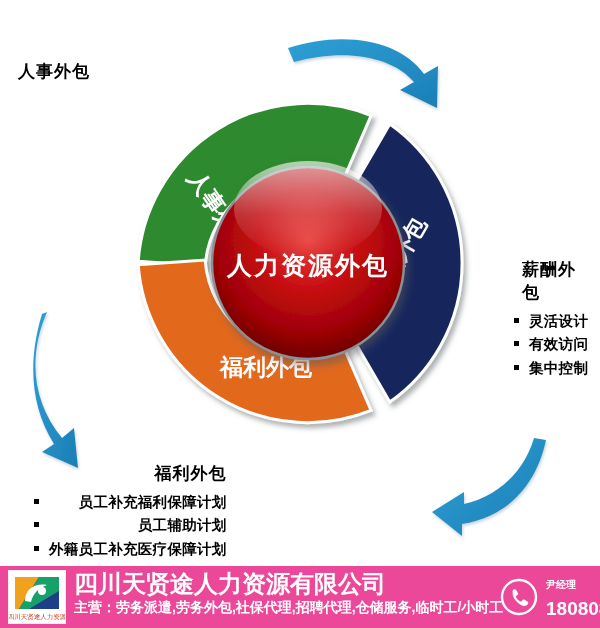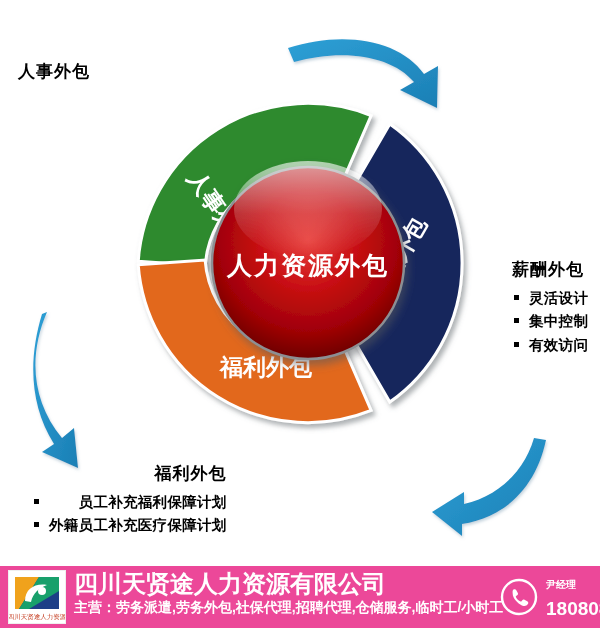--- a/index.html
+++ b/index.html
@@ -31,21 +31,21 @@
     position:relative;padding-left:17px;letter-spacing:.3px;
   }
   .tblock li:before{
     content:"";position:absolute;left:2px;top:8px;
     width:5px;height:5px;background:#000;
   }
   #blk-hr{left:18px;top:60px;}
   #blk-hr .t-title{margin-left:0px;}
   #blk-hr ul{margin-left:4px;}
   #blk-pay{left:508px;top:258px;}
-  #blk-pay .t-title{margin-left:4px;}
+  #blk-pay .t-title{margin-left:14px;}
   #blk-pay ul{margin-left:4px;text-align:center;}
   #blk-ben{left:28px;top:462px;text-align:right;}
   #blk-ben ul{margin-left:4px;}
 
   
   .footer{
     position:absolute;left:0;bottom:0;width:600px;height:62px;
     background:#ec4899;overflow:hidden;
   }
   .footer .logo{
@@ -169,29 +169,30 @@
   </div>
 
   <div class="tblock" id="blk-hr">
     <div class="t-title">人事外包</div>
   </div>
 
   <div class="tblock" id="blk-pay">
     <div class="t-title">薪酬外包</div>
     <ul>
       <li>灵活设计</li>
+      <li>有效访问</li>
       <li>集中控制</li>
-      <li>有效访问</li>
     </ul>
   </div>
 
   <div class="tblock" id="blk-ben">
     <div class="t-title">福利外包</div>
     <ul>
       <li>员工补充福利保障计划</li>
+      <li>员工辅助计划</li>
       <li>外籍员工补充医疗保障计划</li>
     </ul>
   </div>
 
   <div class="footer">
 
     <div class="logo">
       <svg width="56" height="52" viewBox="0 0 56 52">
         <rect x="0" y="0" width="56" height="52" fill="#ffffff"></rect>
         <path d="M6,6 L50,6 L50,38 L6,38 Z" fill="#1d3f87"></path>

